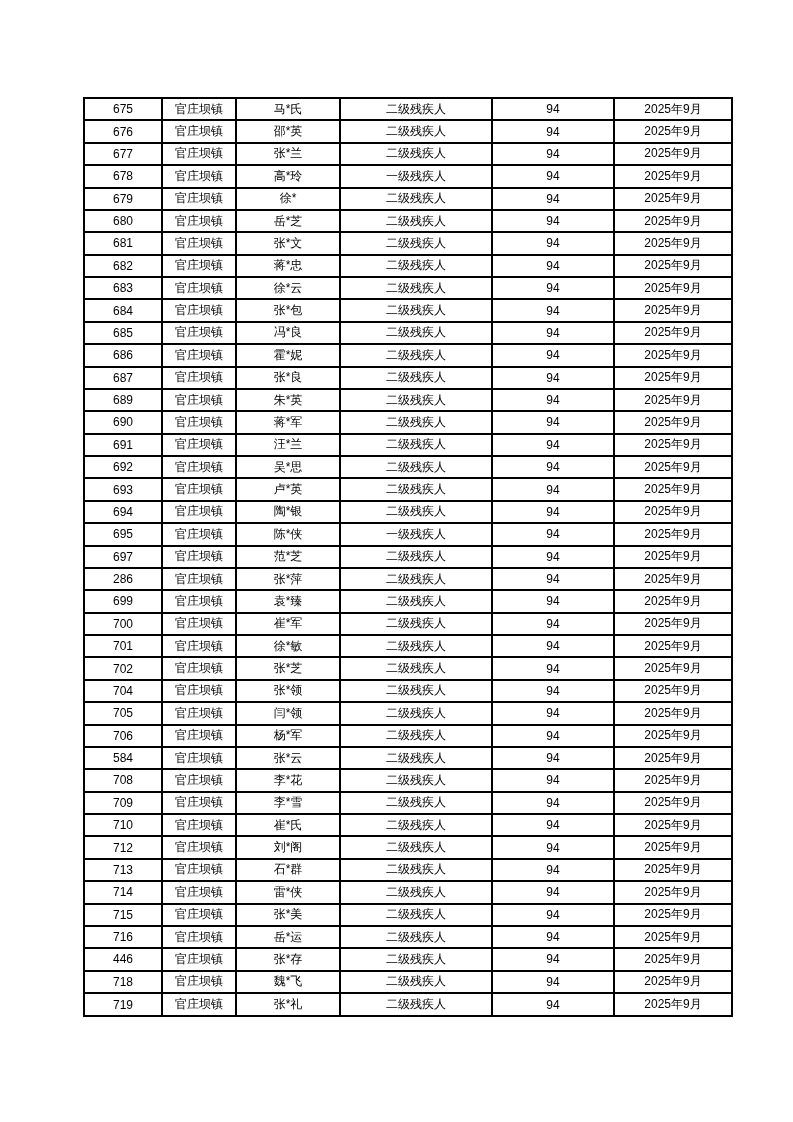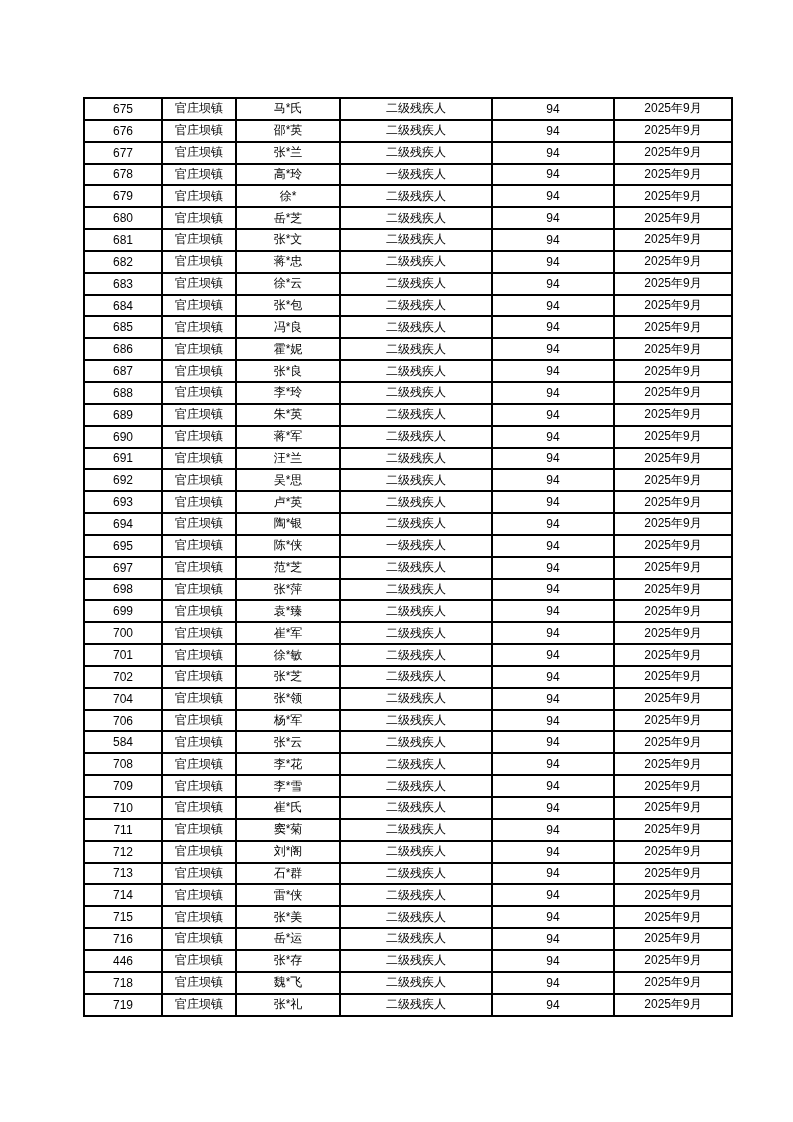--- a/index.html
+++ b/index.html
@@ -154,28 +154,20 @@
         </tr>
         <tr>
           <td>687</td>
           <td>官庄坝镇</td>
           <td>张*良</td>
           <td>二级残疾人</td>
           <td>94</td>
           <td>2025年9月</td>
         </tr>
         <tr>
-          <td>688</td>
-          <td>官庄坝镇</td>
-          <td>李*玲</td>
-          <td>二级残疾人</td>
-          <td>94</td>
-          <td>2025年9月</td>
-        </tr>
-        <tr>
           <td>689</td>
           <td>官庄坝镇</td>
           <td>朱*英</td>
           <td>二级残疾人</td>
           <td>94</td>
           <td>2025年9月</td>
         </tr>
         <tr>
           <td>690</td>
           <td>官庄坝镇</td>
@@ -226,21 +218,21 @@
         </tr>
         <tr>
           <td>697</td>
           <td>官庄坝镇</td>
           <td>范*芝</td>
           <td>二级残疾人</td>
           <td>94</td>
           <td>2025年9月</td>
         </tr>
         <tr>
-          <td>698</td>
+          <td>286</td>
           <td>官庄坝镇</td>
           <td>张*萍</td>
           <td>二级残疾人</td>
           <td>94</td>
           <td>2025年9月</td>
         </tr>
         <tr>
           <td>699</td>
           <td>官庄坝镇</td>
           <td>袁*臻</td>
@@ -274,20 +266,28 @@
         </tr>
         <tr>
           <td>704</td>
           <td>官庄坝镇</td>
           <td>张*领</td>
           <td>二级残疾人</td>
           <td>94</td>
           <td>2025年9月</td>
         </tr>
         <tr>
+          <td>705</td>
+          <td>官庄坝镇</td>
+          <td>闫*领</td>
+          <td>二级残疾人</td>
+          <td>94</td>
+          <td>2025年9月</td>
+        </tr>
+        <tr>
           <td>706</td>
           <td>官庄坝镇</td>
           <td>杨*军</td>
           <td>二级残疾人</td>
           <td>94</td>
           <td>2025年9月</td>
         </tr>
         <tr>
           <td>584</td>
           <td>官庄坝镇</td>
@@ -309,28 +309,20 @@
           <td>官庄坝镇</td>
           <td>李*雪</td>
           <td>二级残疾人</td>
           <td>94</td>
           <td>2025年9月</td>
         </tr>
         <tr>
           <td>710</td>
           <td>官庄坝镇</td>
           <td>崔*氏</td>
-          <td>二级残疾人</td>
-          <td>94</td>
-          <td>2025年9月</td>
-        </tr>
-        <tr>
-          <td>711</td>
-          <td>官庄坝镇</td>
-          <td>窦*菊</td>
           <td>二级残疾人</td>
           <td>94</td>
           <td>2025年9月</td>
         </tr>
         <tr>
           <td>712</td>
           <td>官庄坝镇</td>
           <td>刘*阁</td>
           <td>二级残疾人</td>
           <td>94</td>

